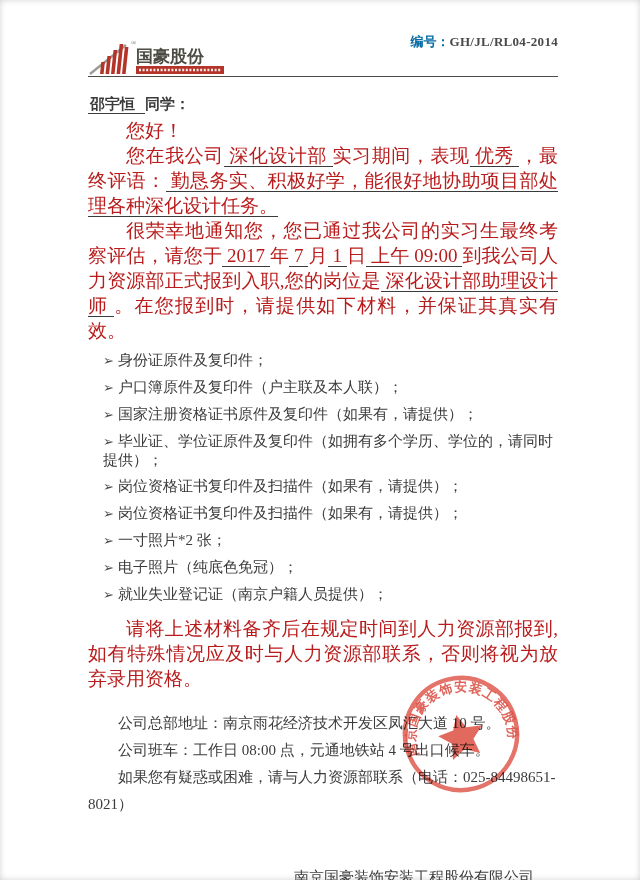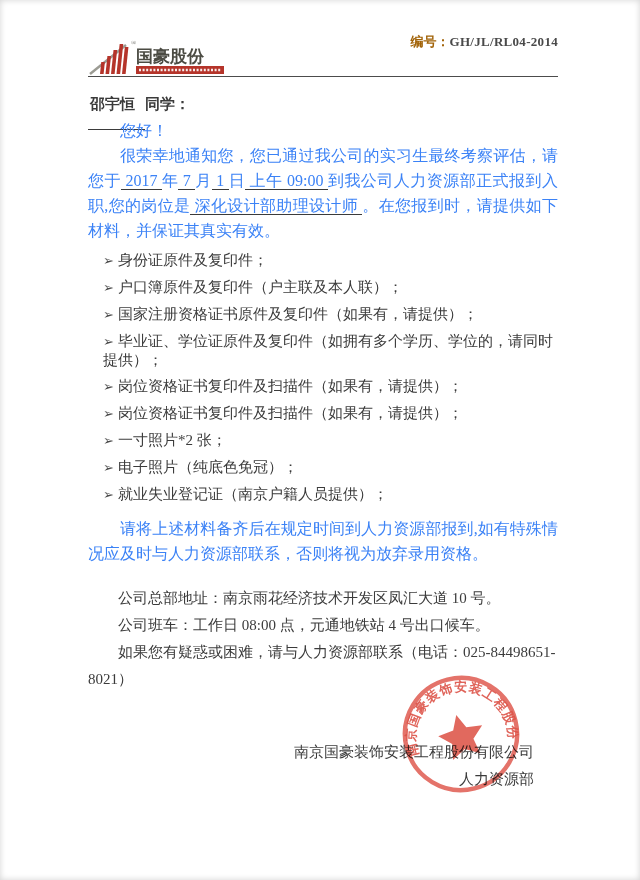--- a/index.html
+++ b/index.html
@@ -11,35 +11,35 @@
     box-shadow:inset 0 0 6px rgba(0,0,0,.18);
     font-family:"Liberation Serif","DejaVu Serif",serif;
     color:#3b3b3b;
     overflow:hidden;
     box-sizing:border-box;
     padding:34px 82px 0 88px;
   }
   
   .header{display:flex;justify-content:space-between;align-items:flex-start;height:40px;}
   .docmeta{text-align:right;font-size:13px;font-weight:bold;line-height:16px;white-space:nowrap;}
-  .docmeta .lbl{color:#a16207;}
+  .docmeta .lbl{color:#0369a1;}
   .docmeta .val{color:#4a4a4a;letter-spacing:.3px;}
   .rule{border-bottom:1.6px solid #4c4c4c;margin-top:2px;}
   
   .title{
     text-align:center;font-size:23px;font-weight:bold;color:#2e2e2e;
     letter-spacing:3px;margin:16px 0 10px 0;
   }
   
-  .line,.para{font-size:16px;line-height:25px;color:#3b82f6;}
+  .line,.para{font-size:19px;line-height:25px;color:#b91c1c;}
   .para{text-align:justify;text-indent:2em;margin:0;}
   .greet{font-size:15px;font-weight:bold;line-height:24px;margin-bottom:2px;}
   .hello{text-indent:2em;margin:0;}
   .u{border-bottom:1px solid #3b3b3b;}
-  .nm{padding:0 10px 17px 2px;}
+  .nm{padding:0 10px 1px 2px;}
   
   .checklist{list-style:none;margin:8px 0 4px 0;padding:0 0 0 15px;}
   .checklist li{font-size:15px;line-height:18px;margin-bottom:8px;}
   .arrow{color:#4a4a4a;font-size:13px;margin-right:4px;}
   
   .notice{font-weight:normal;margin-top:12px;}
   
   .info{margin-top:19px;}
   .info p{margin:0;font-size:15px;line-height:27px;text-indent:2em;}
   
@@ -76,20 +76,21 @@
     <div class="docmeta">
       <div><span class="lbl">编号：</span><span class="val">GH/JL/RL04-2014</span></div>
     </div>
   </div>
   <div class="rule"></div>
 
 
   <p class="greet"><span class="u nm">邵宇恒</span><span>同学：</span></p>
   <p class="line hello">您好！</p>
 
+  <p class="para"><span>您在我公司</span><span class="u"> 深化设计部 </span><span>实习期间，表现</span><span class="u"> 优秀 </span><span>，最终评语：</span><span class="u"> 勤恳务实、积极好学，能很好地协助项目部处理各种深化设计任务。</span></p>
 
   <p class="para"><span>很荣幸地通知您，您已通过我公司的实习生最终考察评估，请您于</span><span class="u"> 2017 </span><span>年</span><span class="u"> 7 </span><span>月</span><span class="u"> 1 </span><span>日</span><span class="u"> 上午 09:00 </span><span>到我公司人力资源部正式报到入职,您的岗位是</span><span class="u"> 深化设计部助理设计师 </span><span>。在您报到时，请提供如下材料，并保证其真实有效。</span></p>
 
   <ul class="checklist">
     <li><span class="arrow">➢</span><span>身份证原件及复印件；</span></li>
     <li><span class="arrow">➢</span><span>户口簿原件及复印件（户主联及本人联）；</span></li>
     <li><span class="arrow">➢</span><span>国家注册资格证书原件及复印件（如果有，请提供）；</span></li>
     <li><span class="arrow">➢</span><span>毕业证、学位证原件及复印件（如拥有多个学历、学位的，请同时提供）；</span></li>
     <li><span class="arrow">➢</span><span>岗位资格证书复印件及扫描件（如果有，请提供）；</span></li>
     <li><span class="arrow">➢</span><span>岗位资格证书复印件及扫描件（如果有，请提供）；</span></li>

